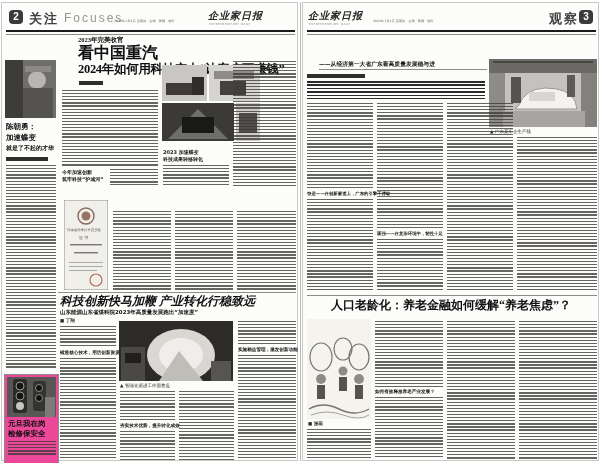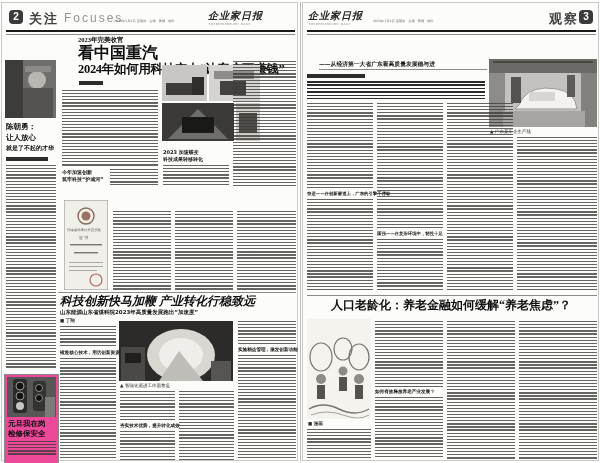--- a/index.html
+++ b/index.html
@@ -45,21 +45,21 @@
   <div class="abs" style="left:3px;top:57px;width:51px;height:58px;">
     <svg width="51" height="58">
       <rect width="51" height="58" fill="#6f6e6c"></rect>
       <rect width="18" height="58" fill="#3d3c3a"></rect>
       <circle cx="32" cy="20" r="9" fill="#b9b6b1"></circle>
       <rect x="18" y="28" width="30" height="30" fill="#55534f"></rect>
       <rect x="20" y="6" width="26" height="6" fill="#8b8985"></rect>
     </svg>
   </div>
   <div class="abs hl" style="left:4px;top:120px;font-size:7.5px;">陈朝勇：</div>
-  <div class="abs hl" style="left:4px;top:131px;font-size:7.5px;">让人放心</div>
+  <div class="abs hl" style="left:4px;top:131px;font-size:7.5px;">加速蝶变</div>
   <div class="abs hl" style="left:4px;top:142px;font-size:6px;">就是了不起的才华</div>
   <div class="abs bar" style="left:4px;top:154px;width:42px;height:3.5px;"></div>
   <div class="abs tx" style="left:4px;top:162px;width:50px;height:205px;"></div>
 
   <div class="abs" style="left:2px;top:371px;width:55px;height:96px;border:1px solid #8c8a86;box-sizing:border-box;background:#ec4899;">
     <svg class="abs" style="left:2px;top:2px;" width="49" height="40">
       <rect width="49" height="40" fill="#585755"></rect>
       <rect x="6" y="2" width="14" height="34" rx="3" fill="#2b2b2a"></rect>
       <circle cx="13" cy="9" r="4" fill="#141414" stroke="#9a9894" stroke-width="1"></circle>
       <circle cx="13" cy="19" r="4" fill="#141414" stroke="#9a9894" stroke-width="1"></circle>

